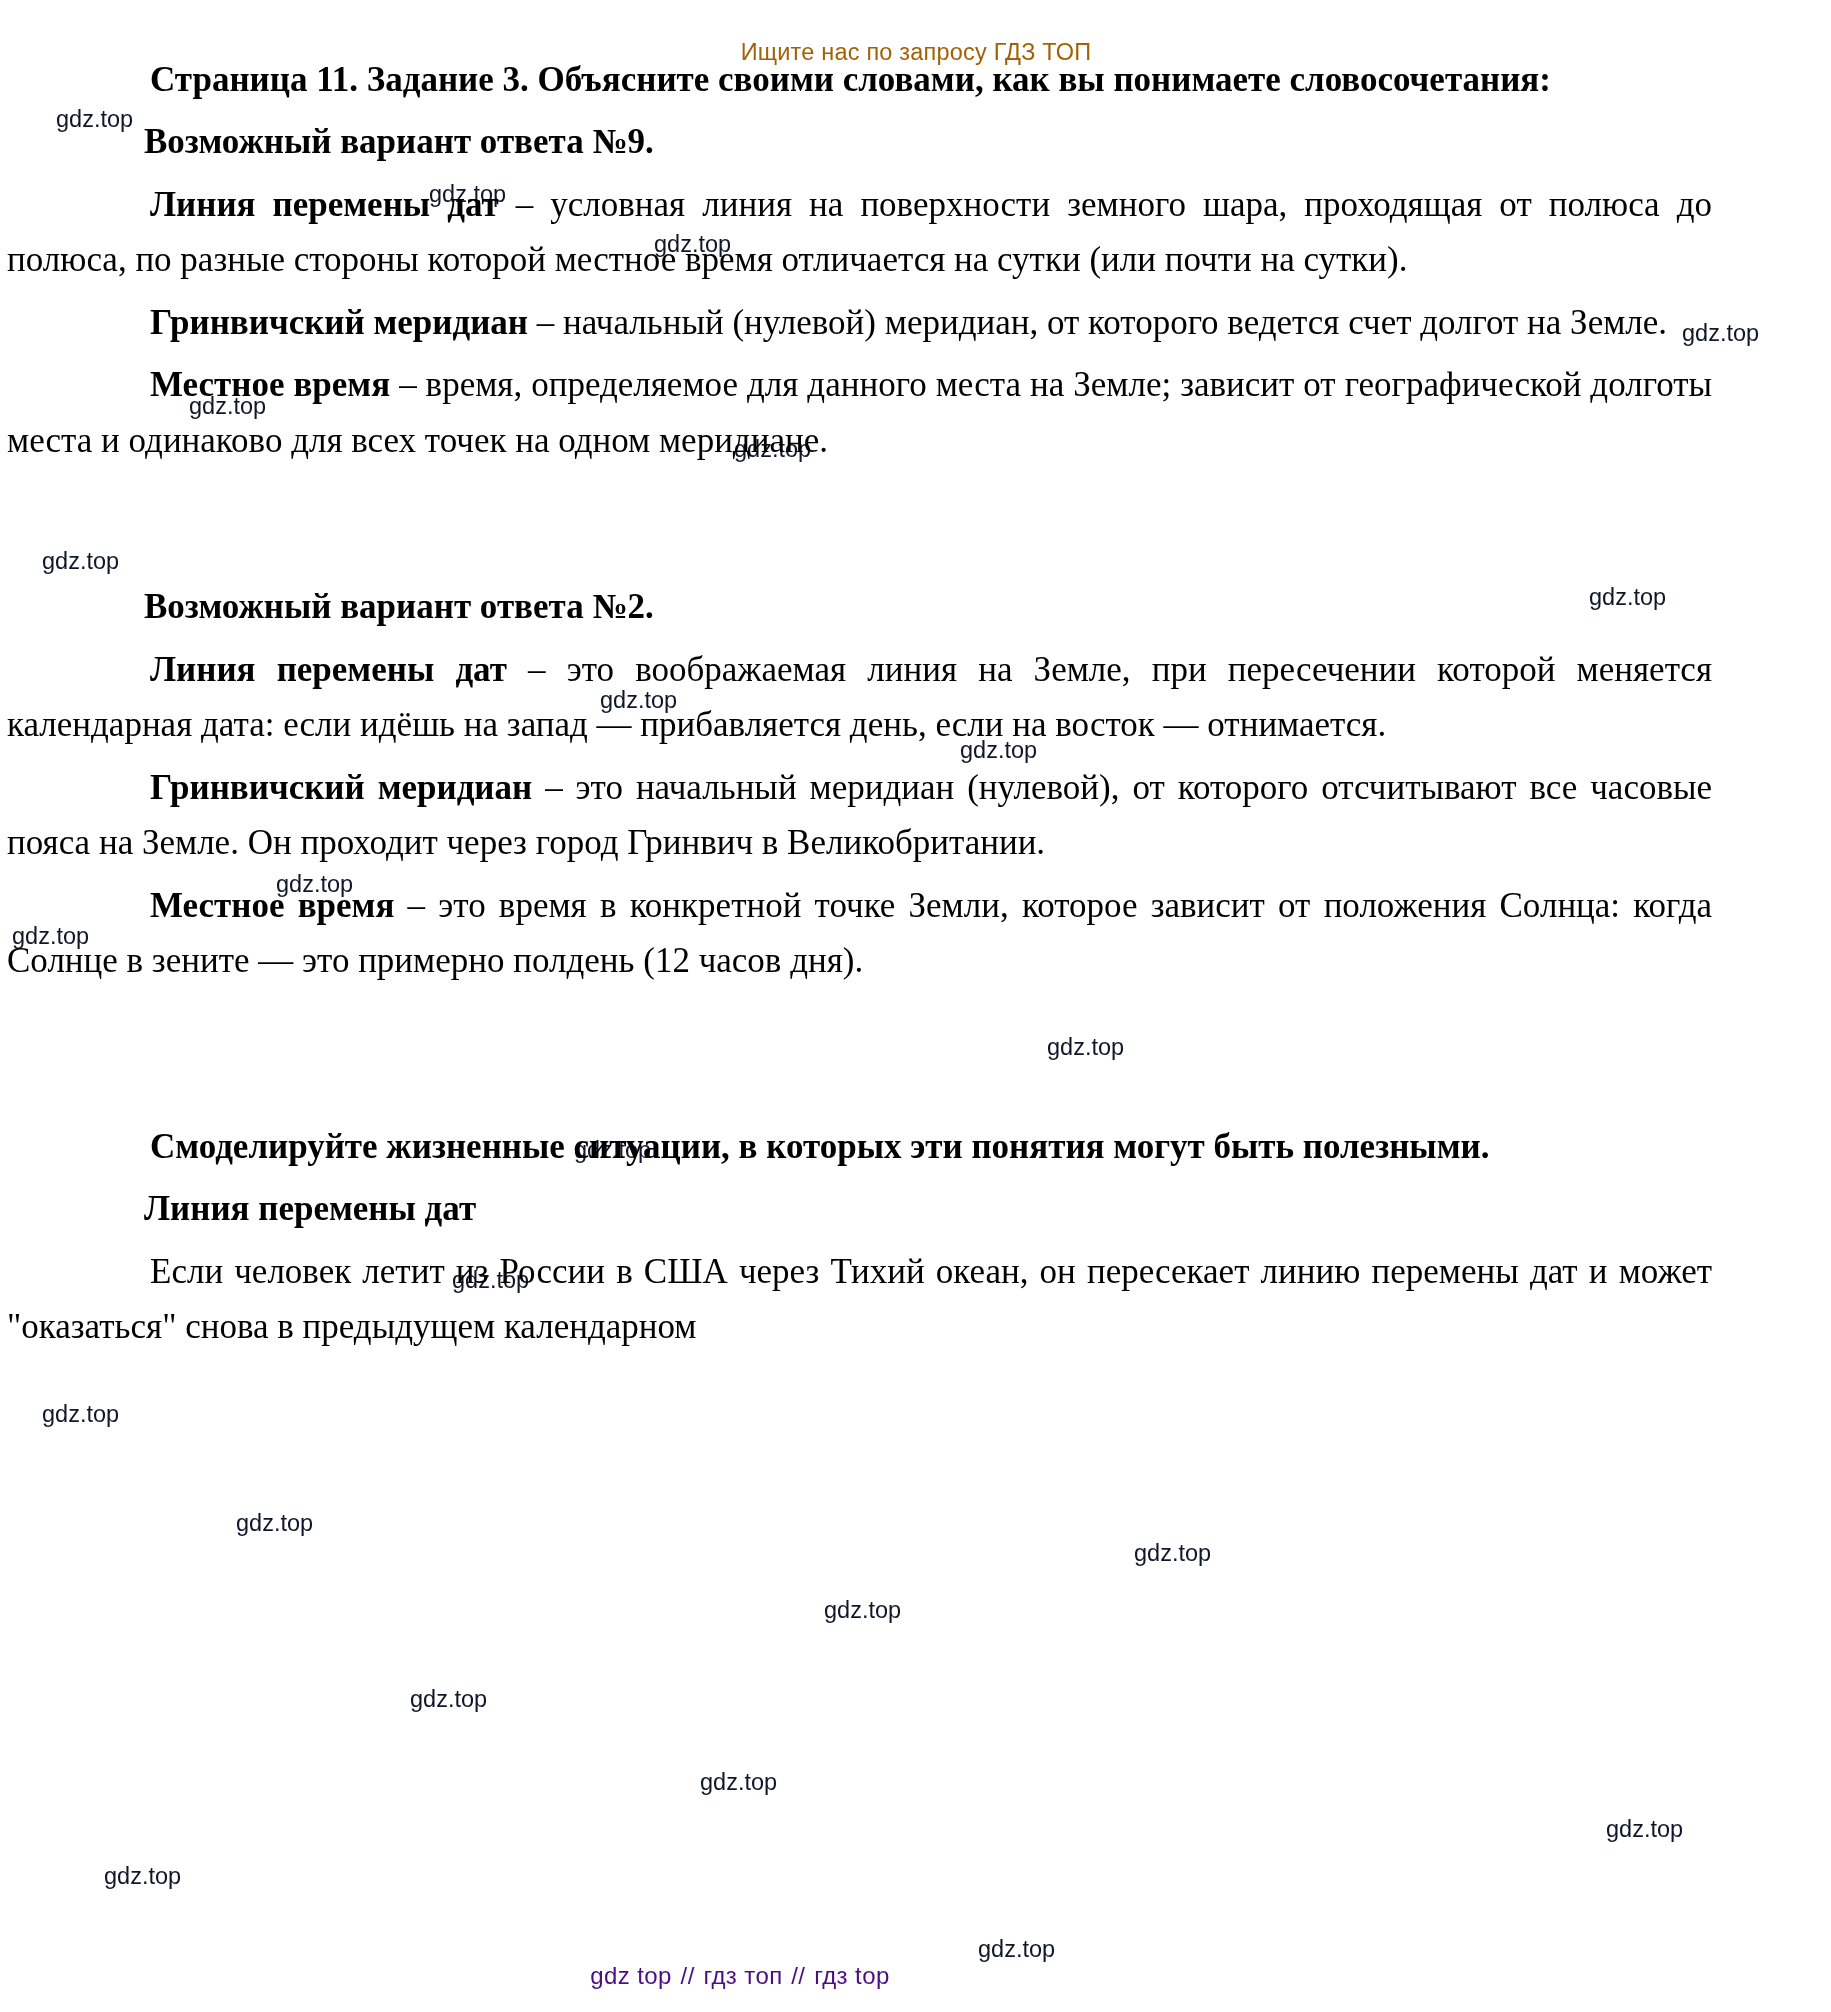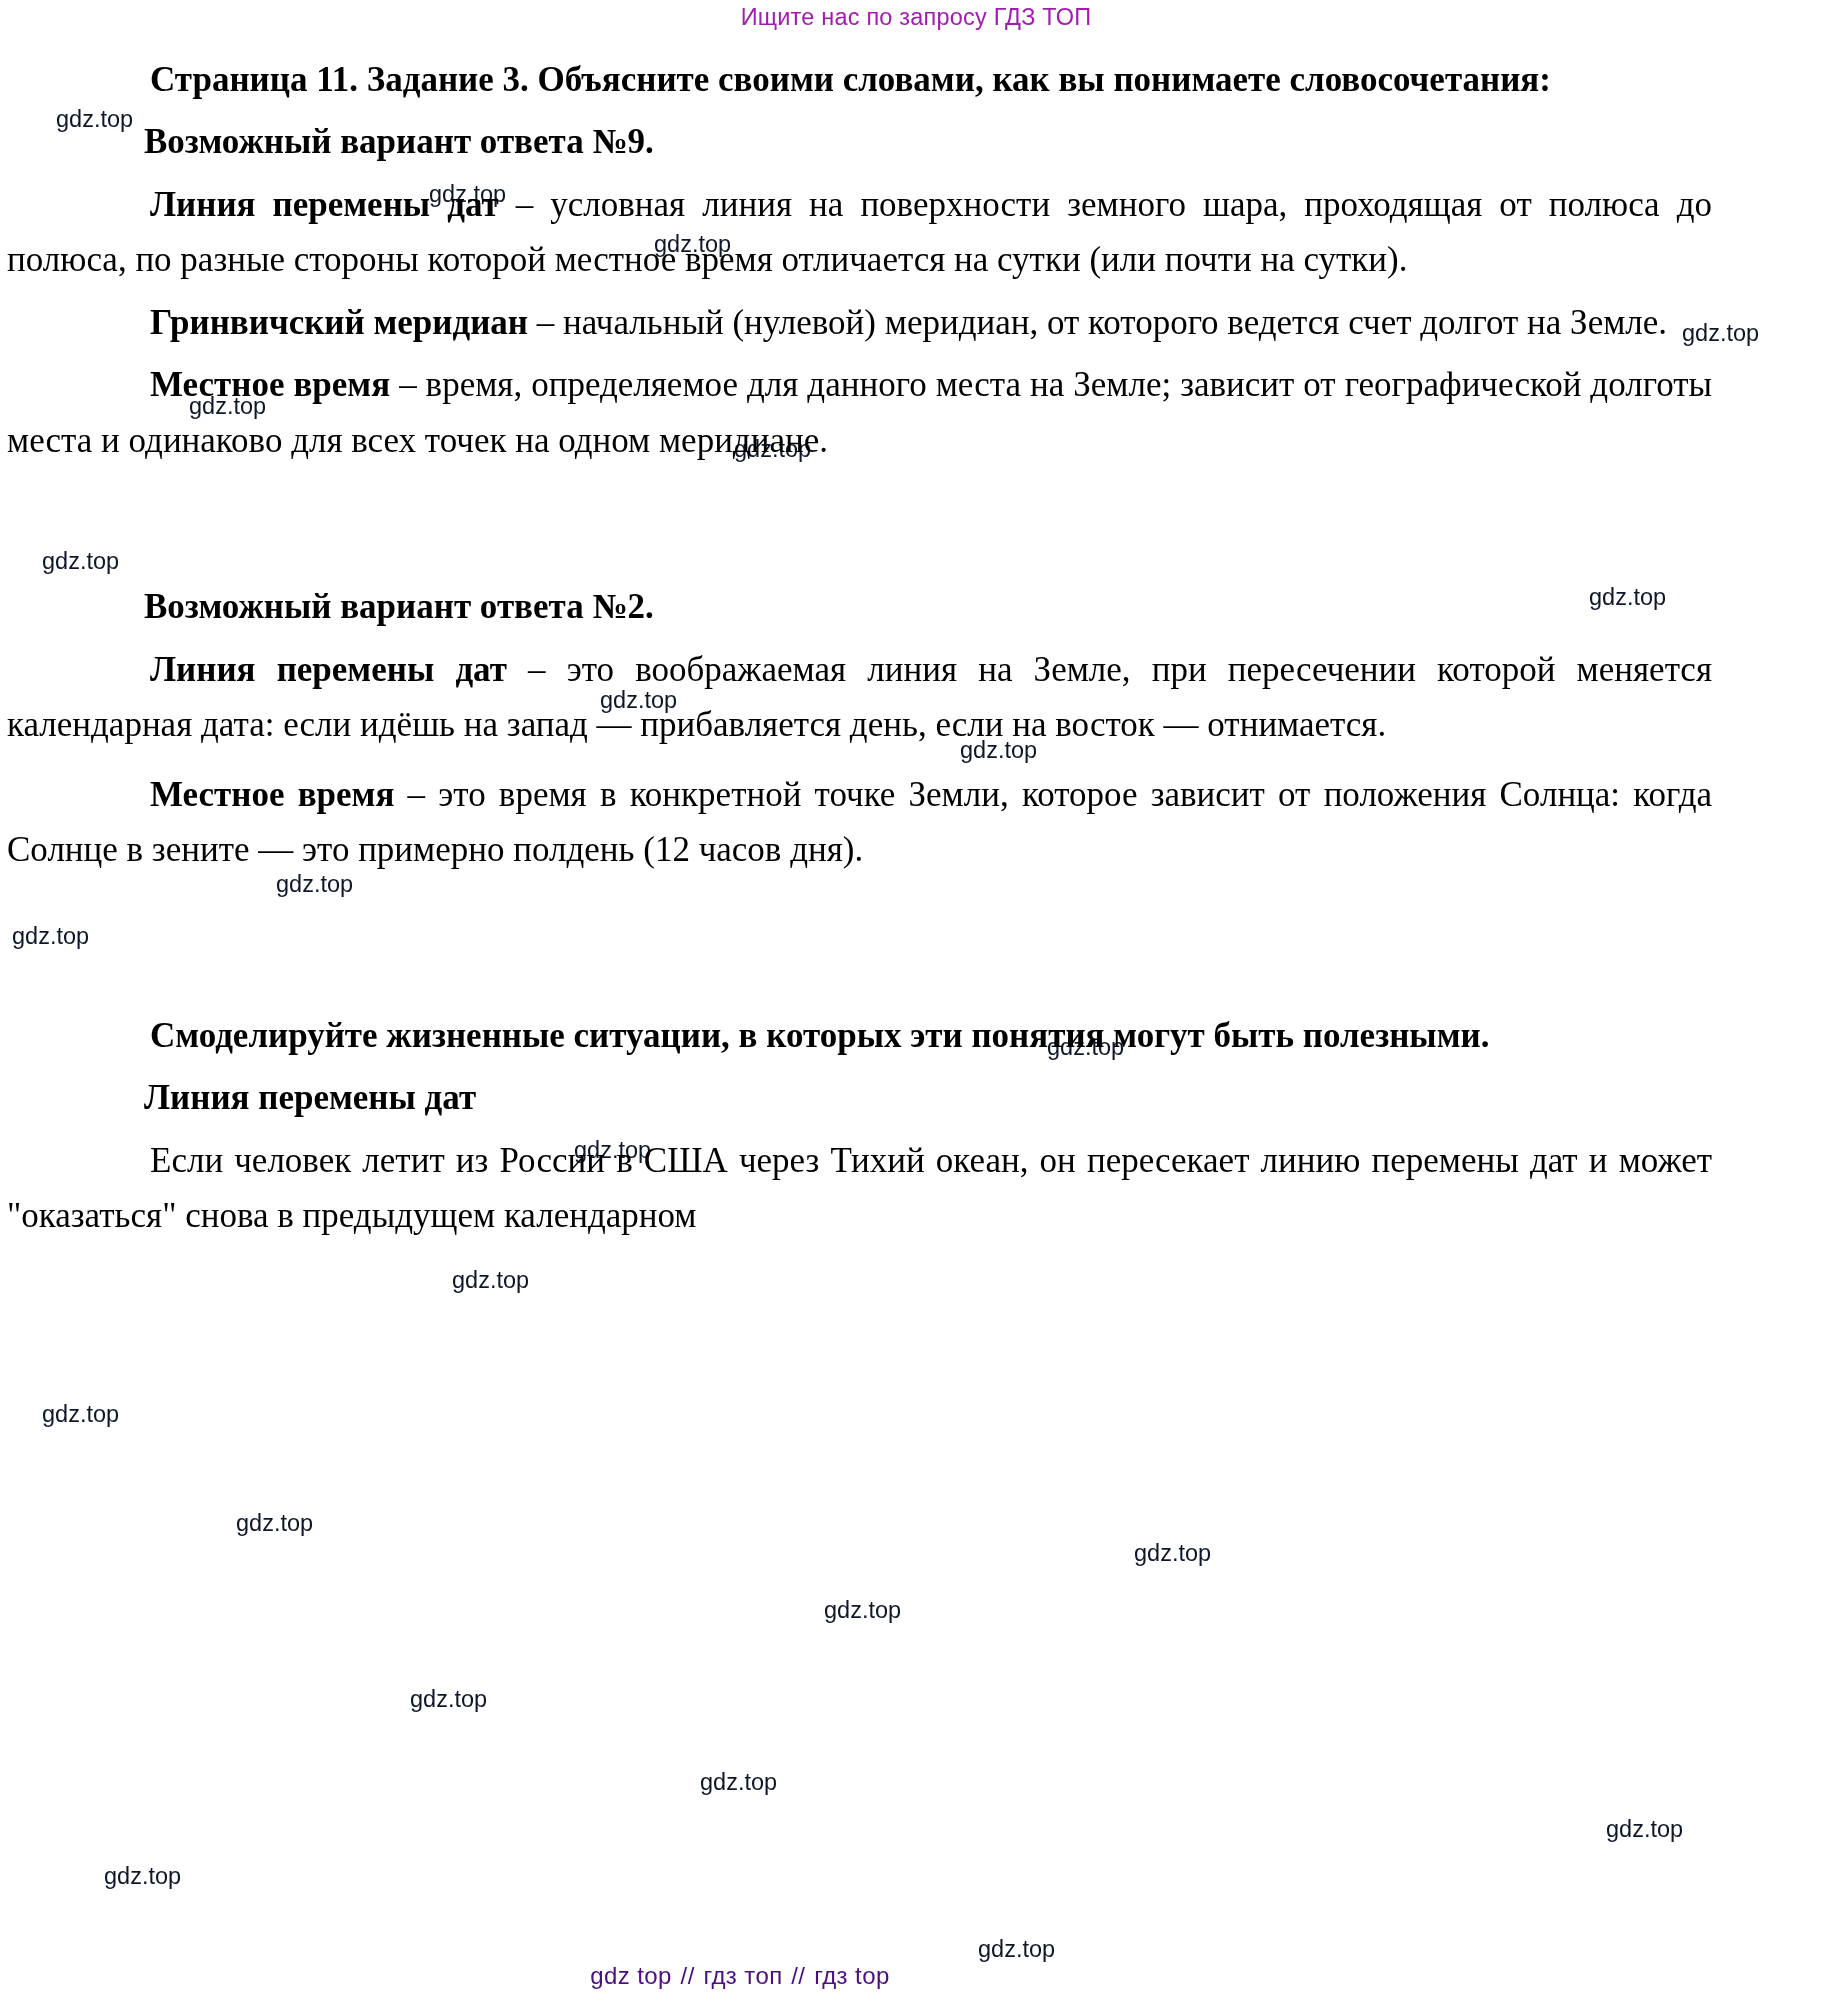--- a/index.html
+++ b/index.html
@@ -86,21 +86,21 @@
     font-weight: 400;
     color: #0f172a;
     white-space: nowrap;
     z-index: 1;
     pointer-events: none;
   }
 </style>
 </head>
 <body>
 
-<div class="site-header" style="color: #a21caf;">Ищите нас по запросу ГДЗ ТОП</div>
+<div class="site-header" style="color: #a16207; margin-top: 35px;">Ищите нас по запросу ГДЗ ТОП</div>
 
 <div id="watermark-layer">
     <div class="wm" style="left: 56px; top: 106px;">gdz.top</div>
     <div class="wm" style="left: 429px; top: 181px;">gdz.top</div>
     <div class="wm" style="left: 654px; top: 231px;">gdz.top</div>
     <div class="wm" style="left: 1682px; top: 320px;">gdz.top</div>
     <div class="wm" style="left: 189px; top: 393px;">gdz.top</div>
     <div class="wm" style="left: 734px; top: 436px;">gdz.top</div>
     <div class="wm" style="left: 42px; top: 548px;">gdz.top</div>
     <div class="wm" style="left: 1589px; top: 584px;">gdz.top</div>
@@ -153,20 +153,23 @@
   <p class="para indent-sm heading-bold lastline-left">Возможный вариант ответа №2.</p>
 
   <div class="gap-sm"></div>
 
   <p class="para indent">
     <b class="term">Линия перемены дат</b><span> – это воображаемая линия на Земле, при пересечении которой меняется календарная дата: если идёшь на запад — прибавляется день, если на восток — отнимается.</span>
   </p>
 
   <div class="gap-sm"></div>
 
+  <p class="para indent">
+    <b class="term">Гринвичский меридиан</b><span> – это начальный меридиан (нулевой), от которого отсчитывают все часовые пояса на Земле. Он проходит через город Гринвич в Великобритании.</span>
+  </p>
 
   <div class="gap-sm"></div>
 
   <p class="para indent">
     <b class="term">Местное время</b><span> – это время в конкретной точке Земли, которое зависит от положения Солнца: когда Солнце в зените — это примерно полдень (12 часов дня).</span>
   </p>
 
   <div class="gap-xl"></div>
   <div class="gap-md"></div>
 

